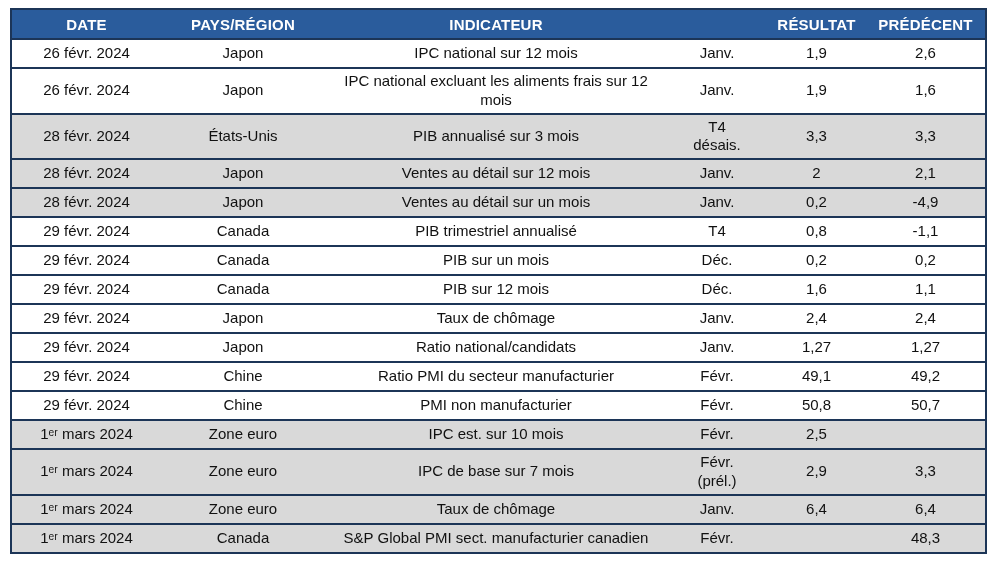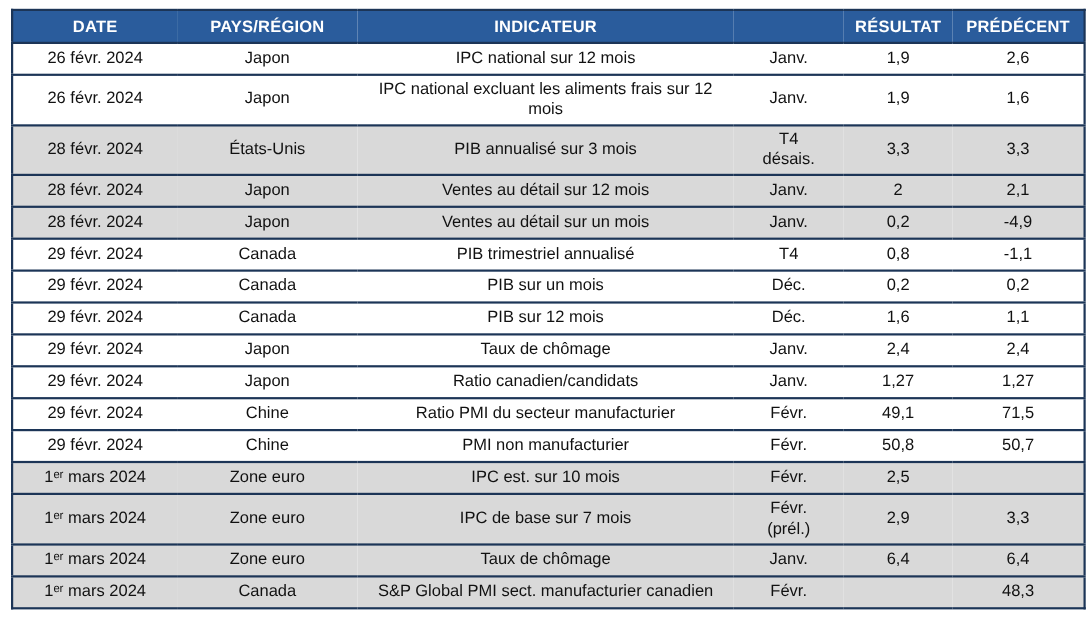--- a/index.html
+++ b/index.html
@@ -152,32 +152,32 @@
           <td>29 févr. 2024</td>
           <td>Japon</td>
           <td>Taux de chômage</td>
           <td class="pre">Janv.</td>
           <td>2,4</td>
           <td>2,4</td>
         </tr>
         <tr>
           <td>29 févr. 2024</td>
           <td>Japon</td>
-          <td>Ratio canadien/candidats</td>
+          <td>Ratio national/candidats</td>
           <td class="pre">Janv.</td>
           <td>1,27</td>
           <td>1,27</td>
         </tr>
         <tr>
           <td>29 févr. 2024</td>
           <td>Chine</td>
           <td>Ratio PMI du secteur manufacturier</td>
           <td class="pre">Févr.</td>
           <td>49,1</td>
-          <td>71,5</td>
+          <td>49,2</td>
         </tr>
         <tr>
           <td>29 févr. 2024</td>
           <td>Chine</td>
           <td>PMI non manufacturier</td>
           <td class="pre">Févr.</td>
           <td>50,8</td>
           <td>50,7</td>
         </tr>
         <tr class="shaded">

